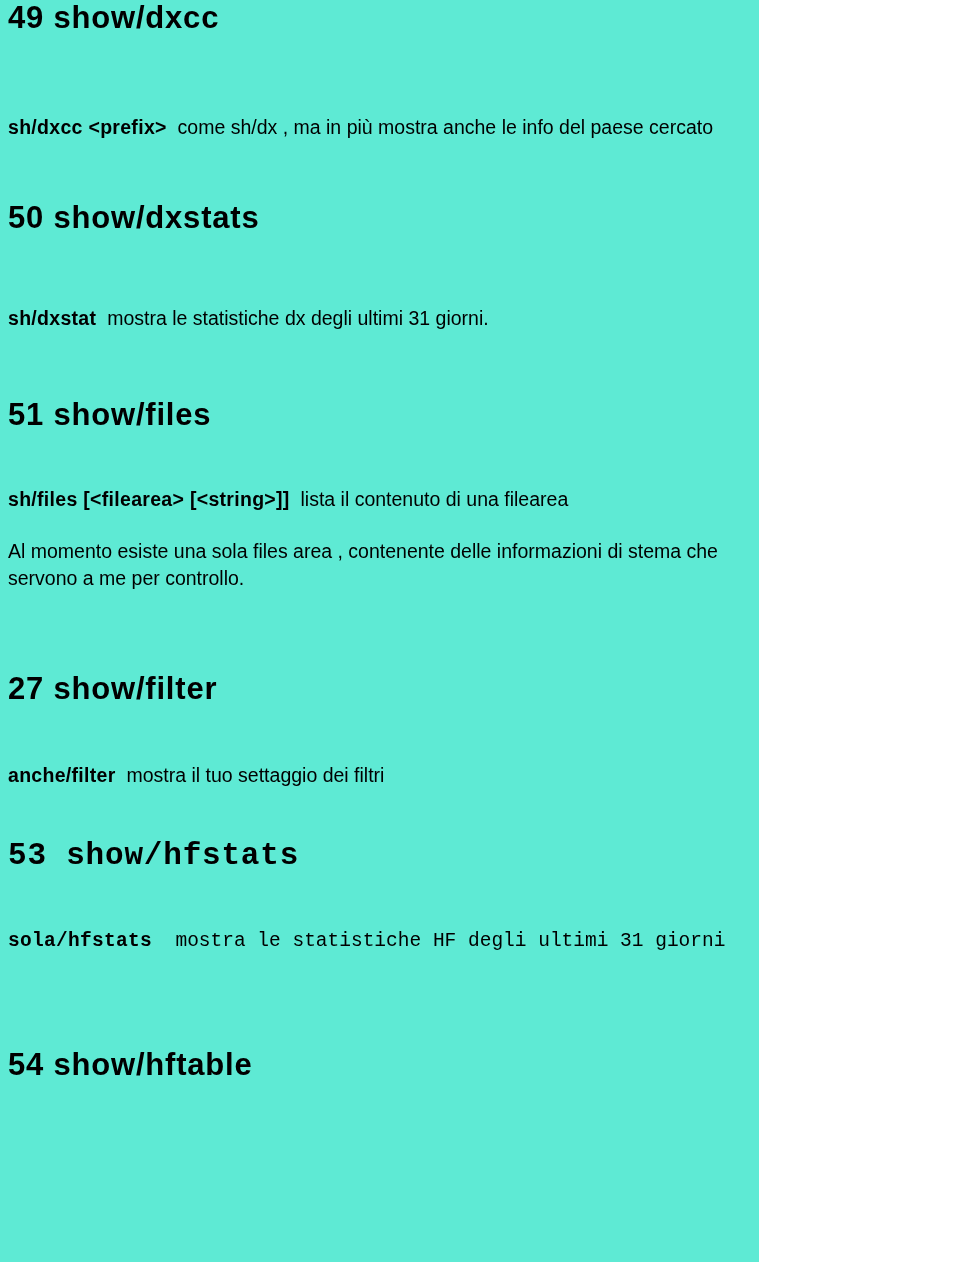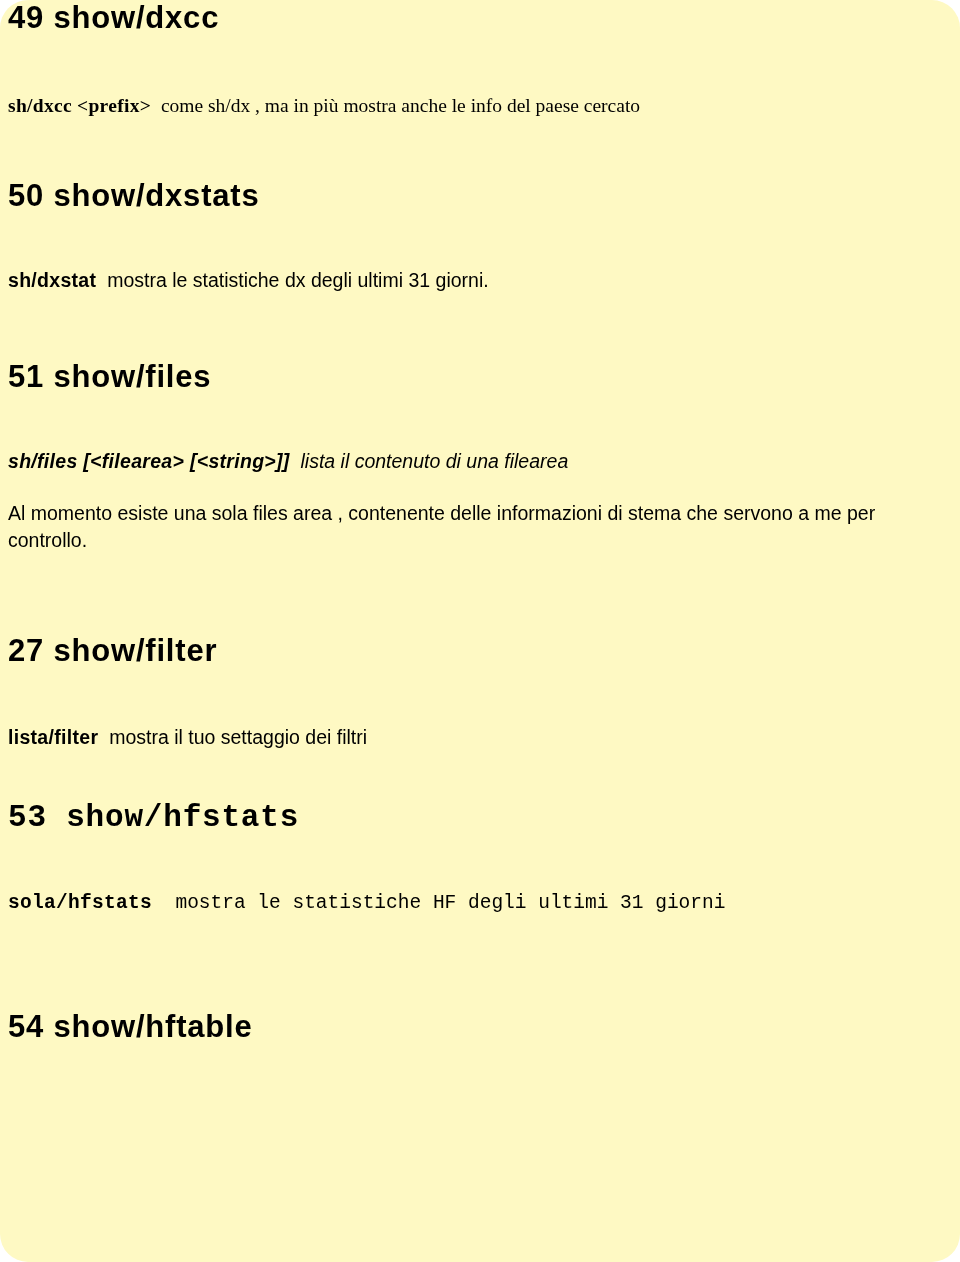--- a/index.html
+++ b/index.html
@@ -11,26 +11,25 @@
   body {
     width: 960px;
     height: 1262px;
     font-family: "Liberation Sans", "DejaVu Sans", sans-serif;
     color: #000000;
     overflow: hidden;
   }
 
   .page {
     position: relative;
-    width: 960px;
+    width: 759px;
     height: 1262px;
     box-sizing: border-box;
     padding: 0 10px 0 8px;
-    background: #fef9c3;
-    border-radius: 28px;
+    background: #5eead4;
   }
 
   .section {
     position: relative;
   }
 
   .heading {
     font-size: 31px;
     font-weight: bold;
     letter-spacing: 0.8px;
@@ -59,27 +58,27 @@
   .para {
     font-size: 19.5px;
     line-height: 1.42;
     margin: 0;
     color: #000000;
     max-width: 952px;
   }
 
   
   .sec-49 { padding-top: 2px; }
-  .sec-49 .cmdline { margin-top: 58px; font-family: Liberation Serif, serif; }
+  .sec-49 .cmdline { margin-top: 80px; }
 
   .sec-50 { margin-top: 62px; }
-  .sec-50 .cmdline { margin-top: 56px; }
+  .sec-50 .cmdline { margin-top: 72px; }
 
   .sec-51 { margin-top: 67px; }
-  .sec-51 .cmdline { margin-top: 56px; font-style: italic; }
+  .sec-51 .cmdline { margin-top: 56px; }
   .sec-51 .para { margin-top: 25px; }
 
   .sec-52 { margin-top: 80px; }
   .sec-52 .cmdline { margin-top: 57px; }
 
   .sec-53 { margin-top: 52px; font-family: Liberation Mono, monospace; }
   .sec-53 .cmdline { margin-top: 57px; }
 
   .sec-54 { margin-top: 94px; }
   .sec-54 .cmdline { margin-top: 57px; }
@@ -107,21 +106,21 @@
     <h2 class="heading">51 show/files</h2>
     <p class="cmdline">
       <span class="syntax">sh/files [&lt;filearea&gt;  [&lt;string&gt;]]</span><span>&nbsp; </span><span class="desc">lista il contenuto di una filearea</span>
     </p>
     <p class="para">Al momento esiste una sola files area , contenente delle informazioni di stema che servono a me per controllo.</p>
   </div>
 
   <div class="section sec-52">
     <h2 class="heading">27 show/filter</h2>
     <p class="cmdline">
-      <span class="syntax">lista/filter</span><span>&nbsp; </span><span class="desc">mostra il tuo settaggio dei filtri</span>
+      <span class="syntax">anche/filter</span><span>&nbsp; </span><span class="desc">mostra il tuo settaggio dei filtri</span>
     </p>
   </div>
 
   <div class="section sec-53">
     <h2 class="heading">53 show/hfstats</h2>
     <p class="cmdline">
       <span class="syntax">sola/hfstats</span><span>&nbsp; </span><span class="desc">mostra le statistiche HF degli ultimi 31 giorni</span>
     </p>
   </div>
 

